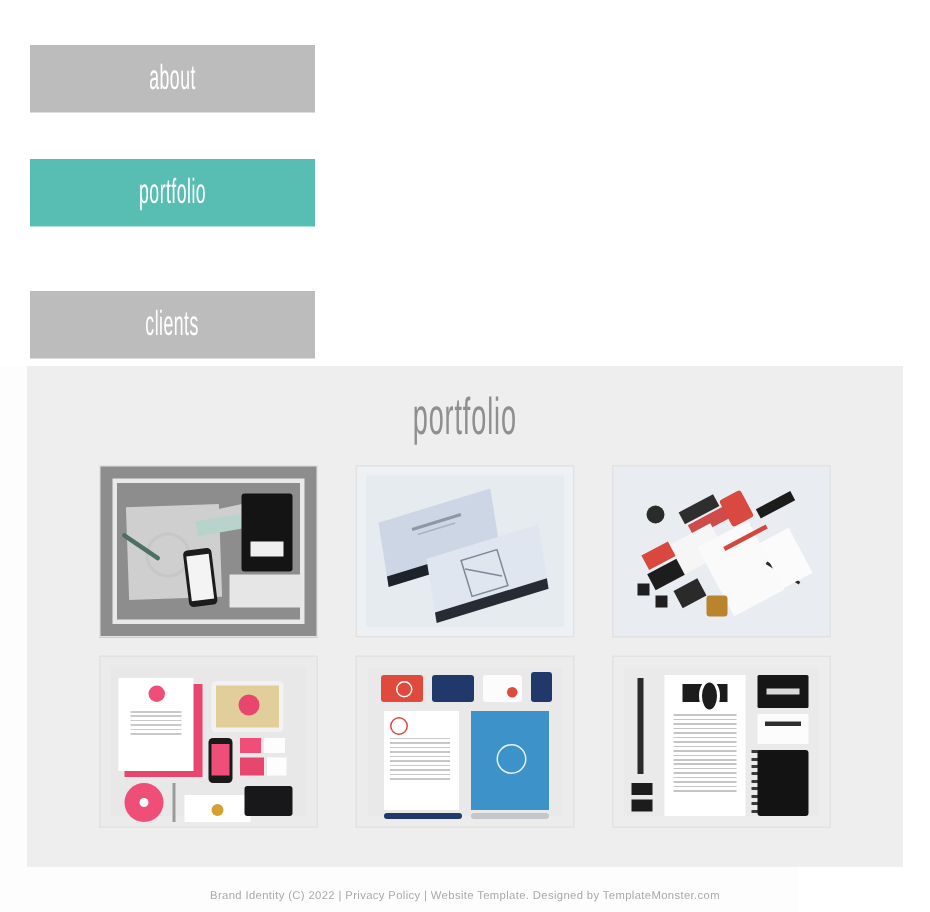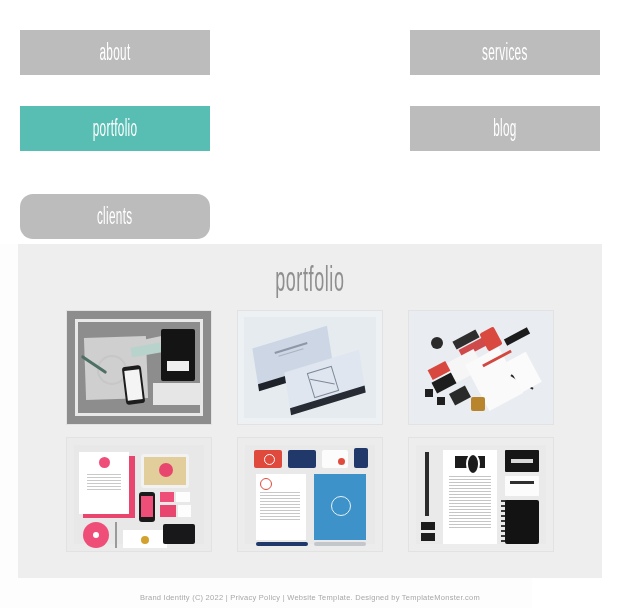--- a/index.html
+++ b/index.html
@@ -53,21 +53,21 @@
     color: #ffffff;
     transform: scaleX(0.62) scaleY(1.22);
     transform-origin: center center;
     white-space: nowrap;
     font-weight: 400;
     line-height: 1;
   }
 
   .nav-left-1  { left: 20px;  top: 30px; }
   .nav-left-2  { left: 20px;  top: 106px; }
-  .nav-left-3  { left: 20px;  top: 194px; border-radius: 13px; }
+  .nav-left-3  { left: 20px;  top: 194px; }
   .nav-right-1 { left: 410px; top: 30px; }
   .nav-right-2 { left: 410px; top: 106px; }
   .nav-right-3 { left: 410px; top: 194px; }
 
   
   .logo {
     position: absolute;
     left: 228px;
     top: 72px;
     width: 164px;
@@ -279,27 +279,21 @@
     </div>
 
     <div class="nav-btn nav-left-2 active">
       <span class="nav-label">portfolio</span>
     </div>
 
     <div class="nav-btn nav-left-3">
       <span class="nav-label">clients</span>
     </div>
 
-    <div class="nav-btn nav-right-1">
-      <span class="nav-label">services</span>
-    </div>
-
-    <div class="nav-btn nav-right-2">
-      <span class="nav-label">blog</span>
-    </div>
+
 
 
 
   </div>
 
   <div class="portfolio">
 
     <div class="portfolio-title">
       <span>portfolio</span>
     </div>

